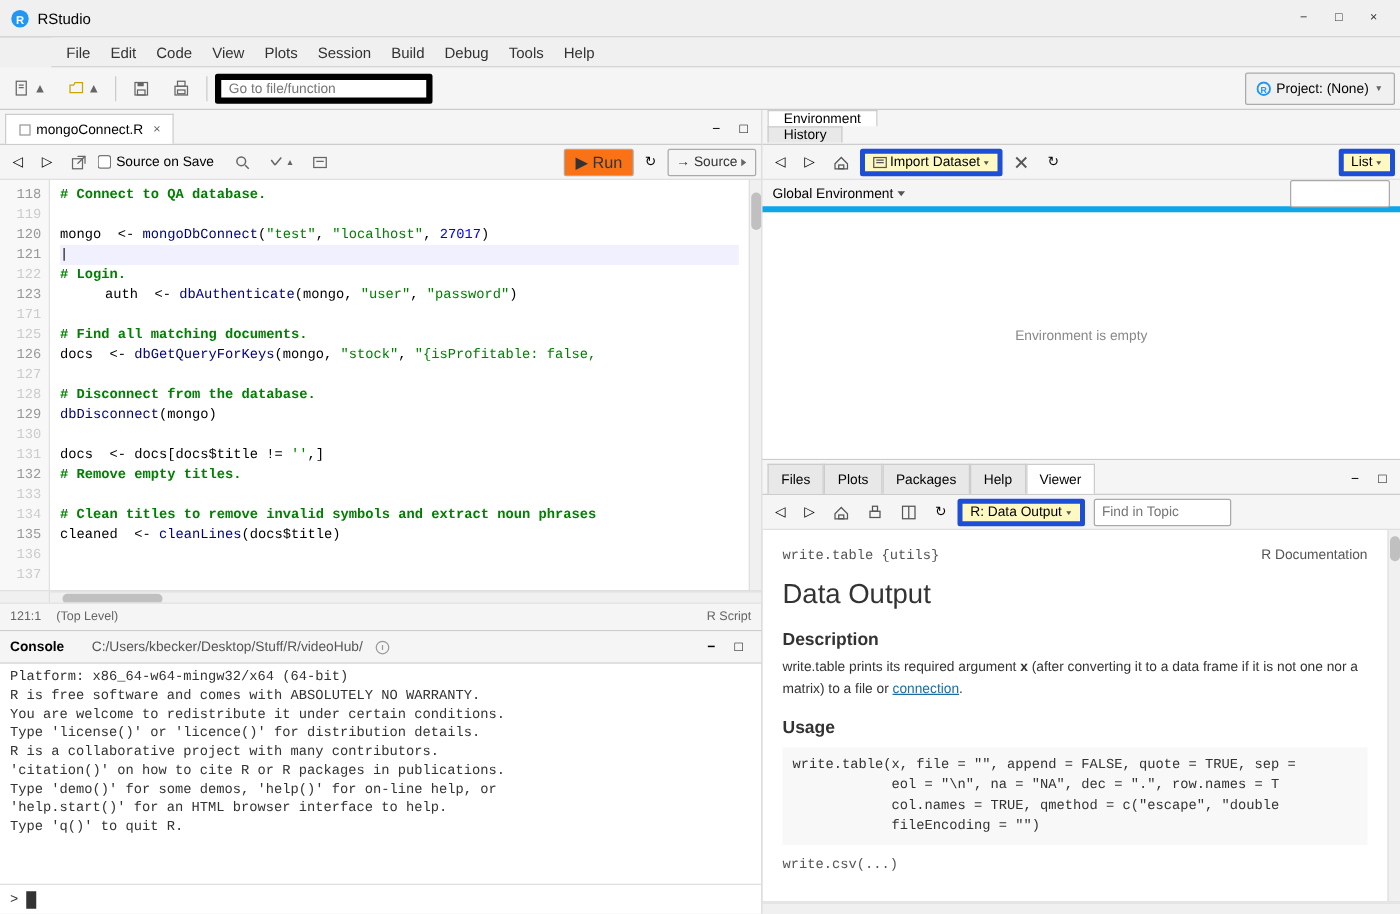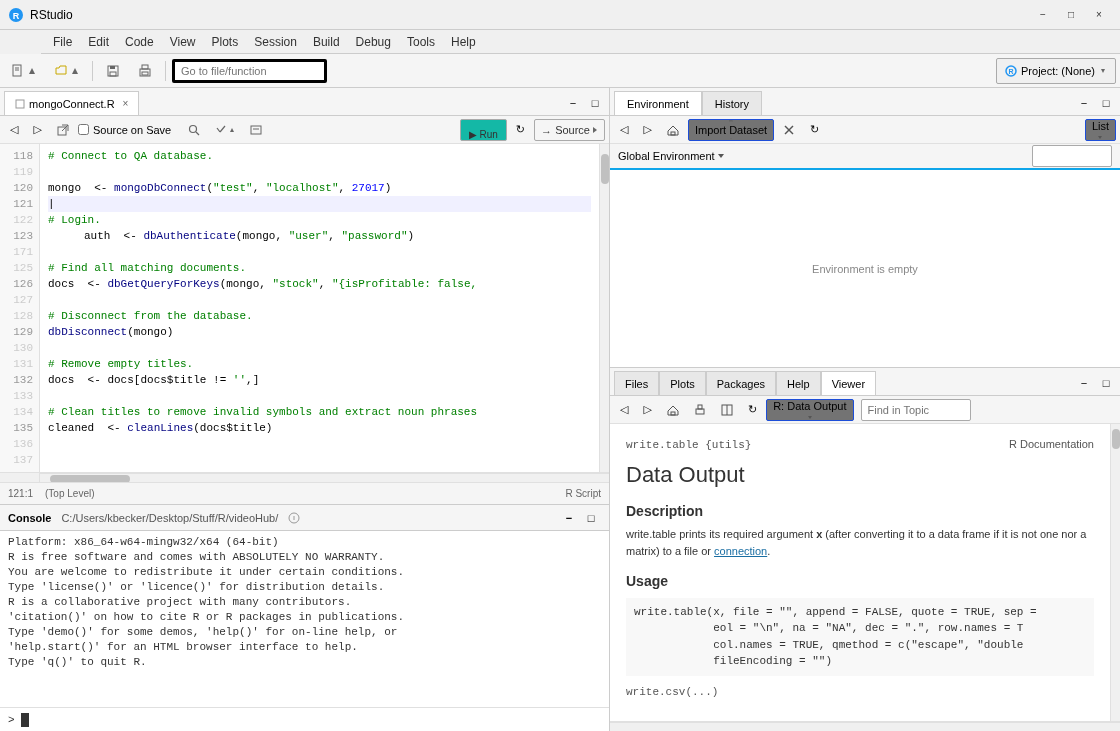--- a/index.html
+++ b/index.html
@@ -11,47 +11,47 @@
     #titlebar .win-btn { width: 26px; height: 20px; display: flex; align-items: center; justify-content: center; cursor: pointer; font-size: 10px; color: #333; }
 
     
     #menubar { background: #f0f0f0; height: 24px; display: flex; align-items: center; padding: 0 4px; border-bottom: 1px solid #ccc; margin-left: 41px; }
     .menu-item { padding: 2px 8px; font-size: 12px; color: #333; cursor: pointer; }
 
     
     #toolbar { background: #f5f5f5; height: 34px; display: flex; align-items: center; padding: 0 4px; border-bottom: 1px solid #ccc; gap: 4px; }
     .tb-btn { height: 26px; padding: 0 6px; display: flex; align-items: center; cursor: pointer; border: 1px solid transparent; border-radius: 2px; font-size: 11px; gap: 3px; }
     .tb-separator { width: 1px; height: 20px; background: #ccc; margin: 0 2px; }
-    .goto-input { height: 24px; width: 155px; border: 3px solid #000000; padding: 0 6px; font-size: 11px; background: white; border-radius: 2px; }
+    .goto-input { height: 24px; width: 174px; border: 5px solid #000000; padding: 0 6px; font-size: 11px; background: white; border-radius: 2px; }
     .project-btn { margin-left: auto; height: 26px; padding: 0 8px; display: flex; align-items: center; gap: 4px; font-size: 11px; cursor: pointer; border: 1px solid #aaa; background: #f0f0f0; border-radius: 2px; }
 
     
     #main-layout { display: flex; height: calc(731px - 30px - 24px - 34px); }
 
     
     #left-panel { width: 610px; display: flex; flex-direction: column; border-right: 1px solid #ccc; }
 
     
     #editor-panel { flex: 1; display: flex; flex-direction: column; border-bottom: 1px solid #ccc; }
     #editor-tabs { background: #f5f5f5; height: 28px; display: flex; align-items: flex-end; padding: 0 4px; border-bottom: 1px solid #ccc; }
     .editor-tab { height: 24px; padding: 0 10px; display: flex; align-items: center; background: white; border: 1px solid #ccc; border-bottom: none; font-size: 11px; cursor: pointer; gap: 4px; }
     .editor-tab .tab-close { margin-left: 4px; color: #666; font-size: 10px; }
     #editor-toolbar { background: #f5f5f5; height: 28px; display: flex; align-items: center; padding: 0 4px; border-bottom: 1px solid #e0e0e0; gap: 3px; }
     .ed-btn { height: 22px; padding: 0 5px; display: flex; align-items: center; cursor: pointer; border: 1px solid transparent; border-radius: 2px; font-size: 11px; gap: 2px; }
-    .run-btn { background: #14b8a6; border: 1px solid #aaa; color: #333; height: 22px; padding: 0 8px; font-size: 10px; cursor: pointer; border-radius: 2px; display: flex; align-items: flex-end; gap: 3px; }
+    .run-btn { background: #f97316; border: 1px solid #aaa; color: #333; height: 22px; padding: 0 8px; font-size: 13px; cursor: pointer; border-radius: 2px; display: flex; align-items: center; gap: 3px; }
     .source-btn { background: #f5f5f5; border: 1px solid #aaa; color: #333; height: 22px; padding: 0 6px; font-size: 11px; cursor: pointer; border-radius: 2px; display: flex; align-items: center; gap: 2px; }
     
     #code-area { flex: 1; overflow: hidden; display: flex; background: white; }
     .line-numbers { width: 40px; background: #f8f8f8; border-right: 1px solid #e0e0e0; padding: 4px 0; font-family: 'Courier New', monospace; font-size: 11px; color: #999; text-align: right; overflow: hidden; }
     .line-num { height: 16px; padding-right: 6px; line-height: 16px; }
     .code-content { flex: 1; padding: 4px 8px; font-family: 'Courier New', monospace; font-size: 11px; overflow: hidden; line-height: 16px; }
     .code-line { height: 16px; white-space: pre; }
     .str { color: #008000; }
     .num { color: #0000ff; }
-    .comment { color: #008000; }
+    .comment { color: #008000; font-weight: bold; }
     .fn-call { color: #000080; }
     .cursor-line { background: #f0f0ff; }
     
     #editor-statusbar { height: 22px; background: #f5f5f5; border-top: 1px solid #e0e0e0; display: flex; align-items: center; padding: 0 8px; font-size: 10px; color: #666; gap: 12px; }
     .status-right { margin-left: auto; display: flex; gap: 8px; }
 
     
     #console-panel { height: 240px; display: flex; flex-direction: column; }
     #console-header { background: #f5f5f5; height: 26px; display: flex; align-items: center; padding: 0 8px; border-bottom: 1px solid #ccc; gap: 6px; font-size: 11px; font-weight: bold; }
     #console-content { flex: 1; background: white; padding: 4px 8px; font-family: 'Courier New', monospace; font-size: 11px; overflow: hidden; line-height: 15px; }
@@ -61,45 +61,45 @@
     .vscroll { width: 10px; background: #f0f0f0; border-left: 1px solid #e0e0e0; position: relative; }
     .vscroll-thumb { width: 8px; background: #c0c0c0; border-radius: 4px; position: absolute; left: 1px; top: 10px; height: 30px; }
     .hscroll { height: 10px; background: #f0f0f0; border-top: 1px solid #e0e0e0; display: flex; align-items: center; }
     .hscroll-thumb { height: 8px; background: #c0c0c0; border-radius: 4px; margin-left: 10px; width: 80px; }
 
     
     #right-panel { flex: 1; display: flex; flex-direction: column; }
     
     
     #env-panel { height: 280px; border-bottom: 1px solid #ccc; display: flex; flex-direction: column; }
-    #env-tabs { background: #f5f5f5; height: 28px; display: flex; align-items: flex-end; padding: 0 4px; border-bottom: 1px solid #ccc; }
+    #env-tabs { background: #f5f5f5; height: 28px; display: flex; align-items: flex-start; padding: 0 4px; border-bottom: 1px solid #ccc; flex-direction: column; }
     .env-tab { height: 24px; padding: 0 12px; display: flex; align-items: center; font-size: 11px; cursor: pointer; border: 1px solid #ccc; border-bottom: none; background: #e8e8e8; }
     .env-tab.active { background: white; }
     #env-toolbar { background: #f5f5f5; height: 28px; display: flex; align-items: center; padding: 0 4px; border-bottom: 1px solid #e0e0e0; gap: 3px; }
     #env-content { flex: 1; background: white; display: flex; align-items: center; justify-content: center; color: #888; font-size: 11px; }
-    .global-env-bar { height: 26px; background: #f5f5f5; border-bottom: 2px solid #0ea5e9; display: flex; align-items: center; padding: 0 8px; font-size: 11px; }
+    .global-env-bar { height: 26px; background: #f5f5f5; border-bottom: 5px solid #0ea5e9; display: flex; align-items: center; padding: 0 8px; font-size: 11px; }
 
     
     #files-panel { flex: 1; display: flex; flex-direction: column; }
     #files-tabs { background: #f5f5f5; height: 28px; display: flex; align-items: flex-end; padding: 0 4px; border-bottom: 1px solid #ccc; }
     .files-tab { height: 24px; padding: 0 10px; display: flex; align-items: center; font-size: 11px; cursor: pointer; border: 1px solid #ccc; border-bottom: none; background: #e8e8e8; }
     .files-tab.active { background: white; }
     #files-toolbar { background: #f5f5f5; height: 28px; display: flex; align-items: center; padding: 0 4px; border-bottom: 1px solid #e0e0e0; gap: 3px; }
     #viewer-content { flex: 1; background: white; padding: 12px 16px; overflow: hidden; font-size: 12px; line-height: 1.5; }
     
     .doc-title { font-size: 22px; font-weight: normal; color: #333; margin-bottom: 8px; }
     .doc-section { font-size: 14px; font-weight: bold; color: #333; margin: 10px 0 4px 0; }
     .doc-text { font-size: 11px; color: #333; line-height: 1.6; }
     .doc-link { color: #1a6ea3; text-decoration: underline; }
     .doc-code { background: #f8f8f8; padding: 6px 8px; font-family: 'Courier New', monospace; font-size: 11px; color: #333; margin: 6px 0; white-space: pre; }
     .doc-bold { font-weight: bold; }
     
     .icon-btn { width: 20px; height: 20px; display: flex; align-items: center; justify-content: center; cursor: pointer; font-size: 11px; border: 1px solid transparent; border-radius: 2px; }
     
-    .dropdown-btn { height: 22px; padding: 0 6px; border: 1px solid #1d4ed8; background: #737373; font-size: 11px; cursor: pointer; display: flex; align-items: center; gap: 2px; border-radius: 2px; flex-direction: column; }
+    .dropdown-btn { height: 22px; padding: 0 6px; border: 4px solid #1d4ed8; background: #fef9c3; font-size: 11px; cursor: pointer; display: flex; align-items: center; gap: 2px; border-radius: 2px; }
     
     .checkbox-label { display: flex; align-items: center; gap: 4px; font-size: 11px; }
     
     .search-box { height: 22px; border: 1px solid #aaa; padding: 0 6px; font-size: 11px; border-radius: 2px; }
   </style>
 </head>
 <body>
 
 <div id="titlebar">
   <div style="display:flex;align-items:center;gap:6px;">
@@ -275,22 +275,22 @@
           <div class="code-line cursor-line"><span style="color:#000;">|</span></div>
           <div class="code-line"><span class="comment"># Login.</span></div>
           <div class="code-line"><span style="color:#000;margin-left:36px;">auth</span> <span style="color:#000;"> &lt;- </span><span class="fn-call">dbAuthenticate</span><span style="color:#000;">(mongo, </span><span class="str">"user"</span><span style="color:#000;">, </span><span class="str">"password"</span><span style="color:#000;">)</span></div>
           <div class="code-line"></div>
           <div class="code-line"><span class="comment"># Find all matching documents.</span></div>
           <div class="code-line"><span style="color:#000;">docs</span> <span style="color:#000;"> &lt;- </span><span class="fn-call">dbGetQueryForKeys</span><span style="color:#000;">(mongo, </span><span class="str">"stock"</span><span style="color:#000;">, </span><span class="str">"{isProfitable: false,</span></div>
           <div class="code-line"></div>
           <div class="code-line"><span class="comment"># Disconnect from the database.</span></div>
           <div class="code-line"><span class="fn-call">dbDisconnect</span><span style="color:#000;">(mongo)</span></div>
           <div class="code-line"></div>
+          <div class="code-line"><span style="color:#000;">docs</span> <span style="color:#000;"> &lt;- </span><span style="color:#000;">docs[docs$title != </span><span class="str">''</span><span style="color:#000;">,]</span></div>
           <div class="code-line"><span class="comment"># Remove empty titles.</span></div>
-          <div class="code-line"><span style="color:#000;">docs</span> <span style="color:#000;"> &lt;- </span><span style="color:#000;">docs[docs$title != </span><span class="str">''</span><span style="color:#000;">,]</span></div>
           <div class="code-line"></div>
           <div class="code-line"><span class="comment"># Clean titles to remove invalid symbols and extract noun phrases</span></div>
           <div class="code-line"><span style="color:#000;">cleaned</span> <span style="color:#000;"> &lt;- </span><span class="fn-call">cleanLines</span><span style="color:#000;">(docs$title)</span></div>
           <div class="code-line"></div>
           <div class="code-line"></div>
         </div>
         <div class="vscroll">
           <div class="vscroll-thumb"></div>
         </div>
       </div>
@@ -307,21 +307,21 @@
         <span>(Top Level)</span>
         <div class="status-right">
           <span>R Script</span>
         </div>
       </div>
     </div>
 
     <div id="console-panel">
       <div id="console-header">
         <span>Console</span>
-        <span style="font-weight:normal;color:#555;margin-left:4px;">C:/Users/kbecker/Desktop/Stuff/R/videoHub/</span>
+        <span style="font-weight:normal;color:#555;margin-left:16px;">C:/Users/kbecker/Desktop/Stuff/R/videoHub/</span>
         <svg width="12" height="12" viewBox="0 0 12 12" style="margin-left:4px;cursor:pointer;">
             <circle cx="6" cy="6" r="5" fill="none" stroke="#999" stroke-width="1"></circle>
             <line x1="6" y1="4" x2="6" y2="8" stroke="#999" stroke-width="1"></line>
           </svg>
         <div style="margin-left:auto;display:flex;gap:2px;">
           <div class="icon-btn">−</div>
           <div class="icon-btn">□</div>
         </div>
       </div>
       <div id="console-content">

